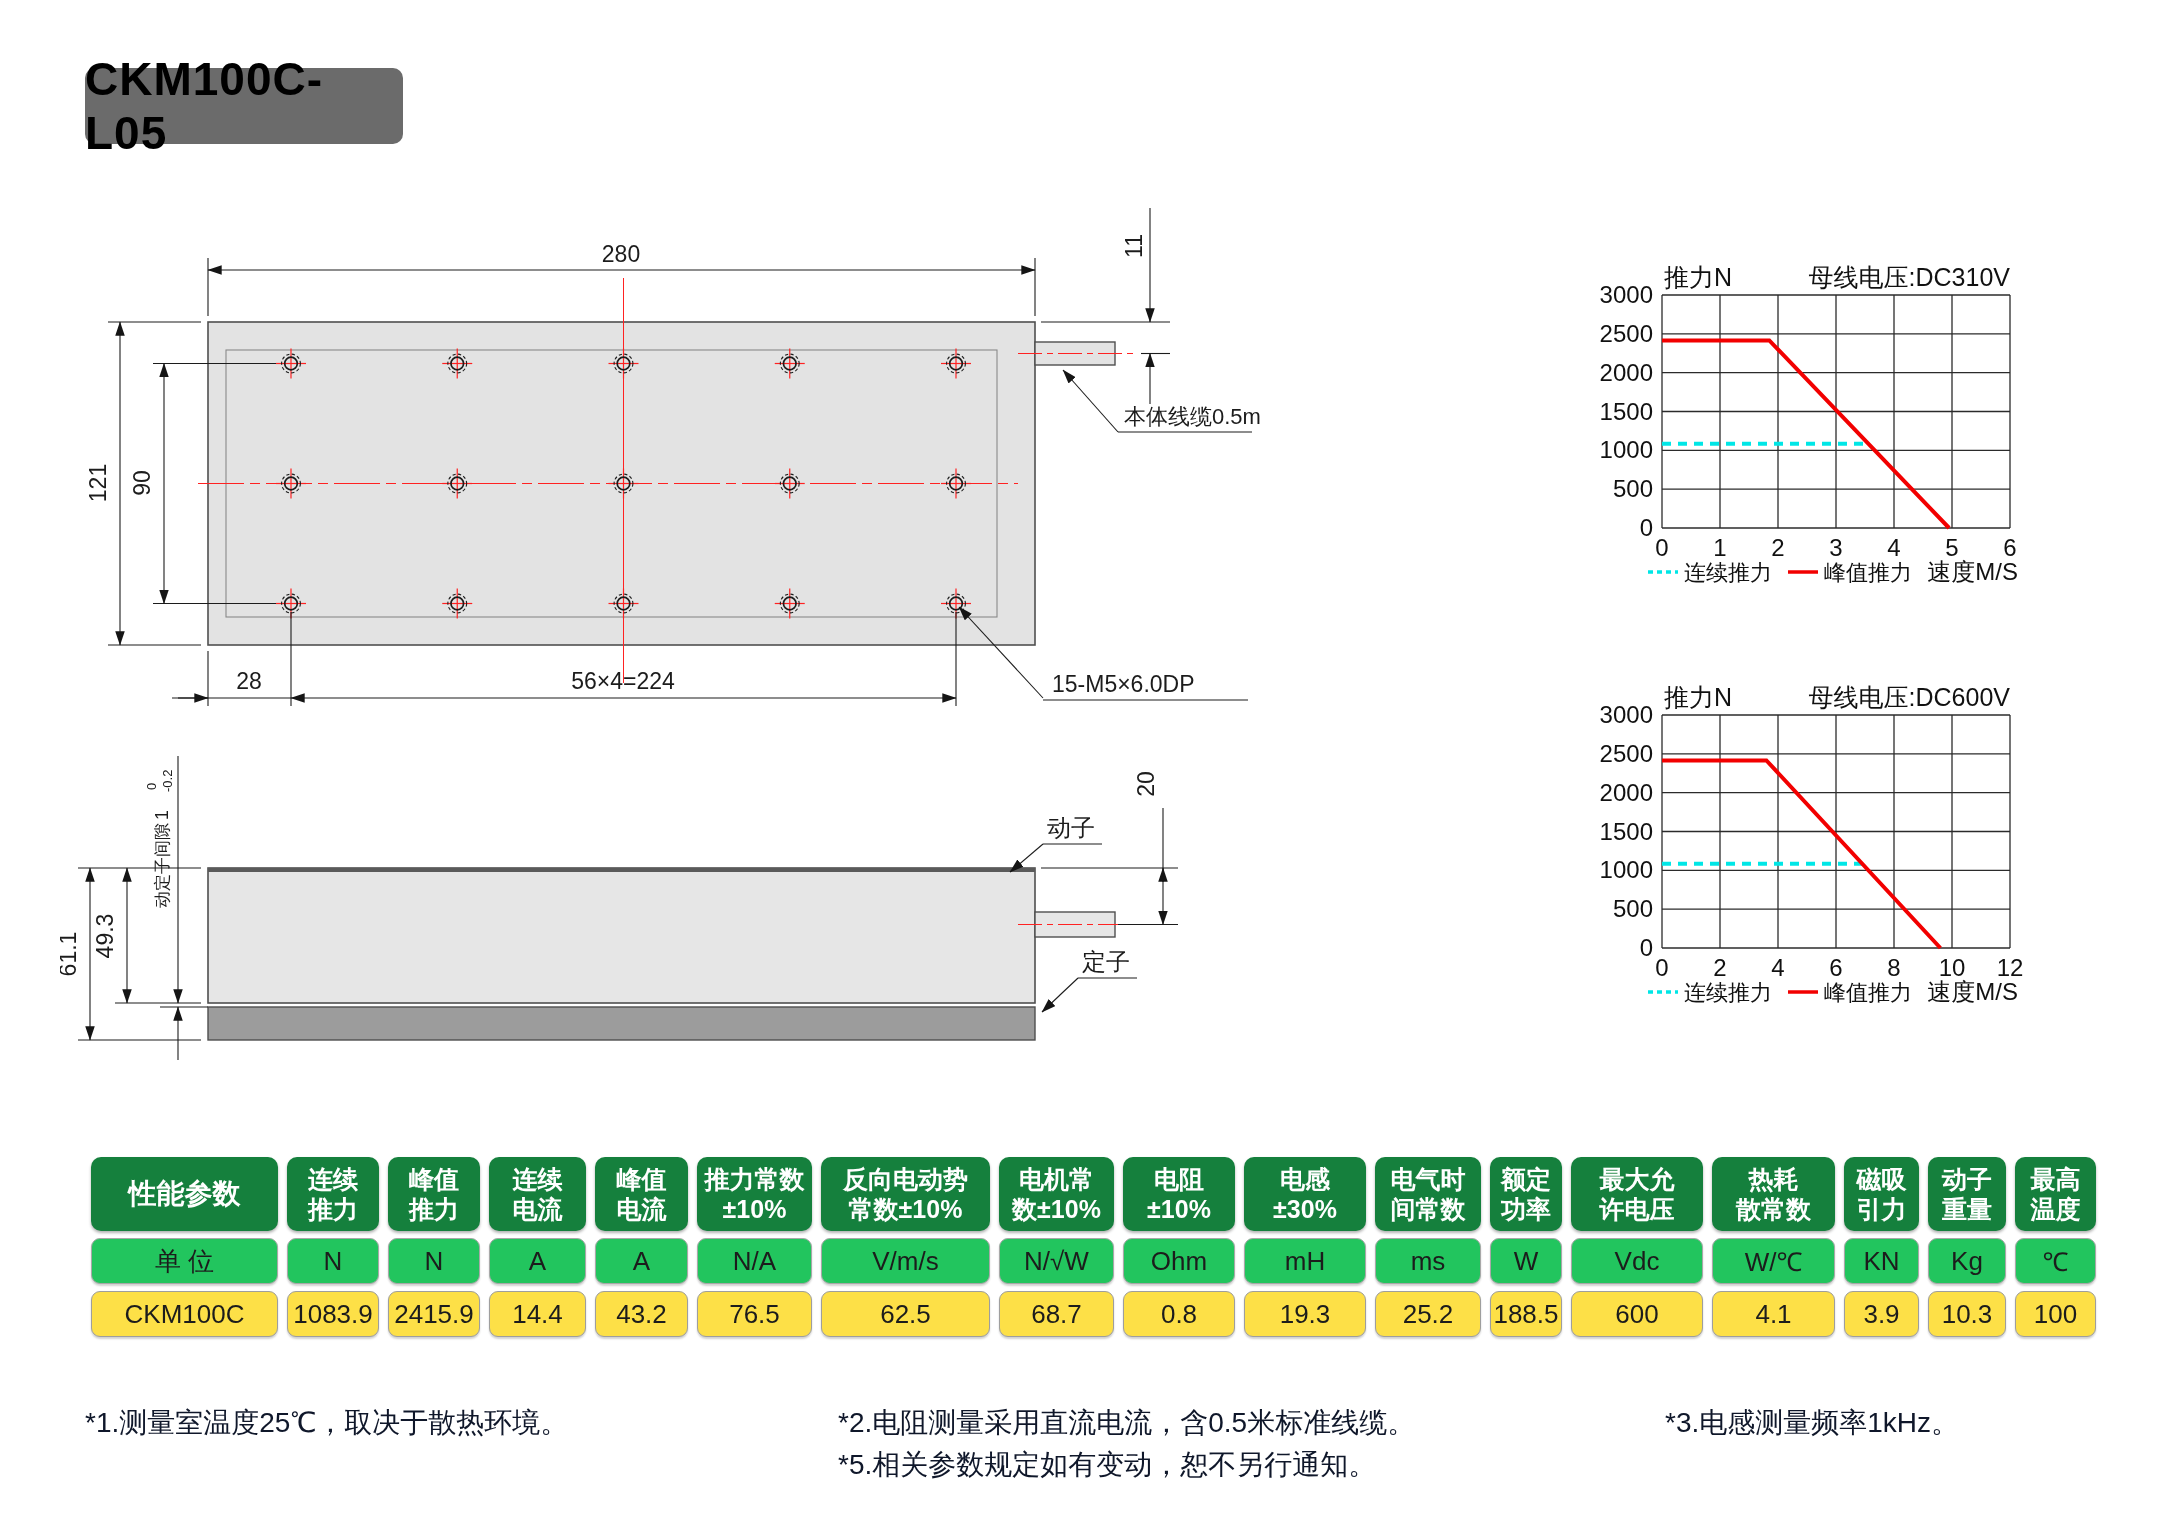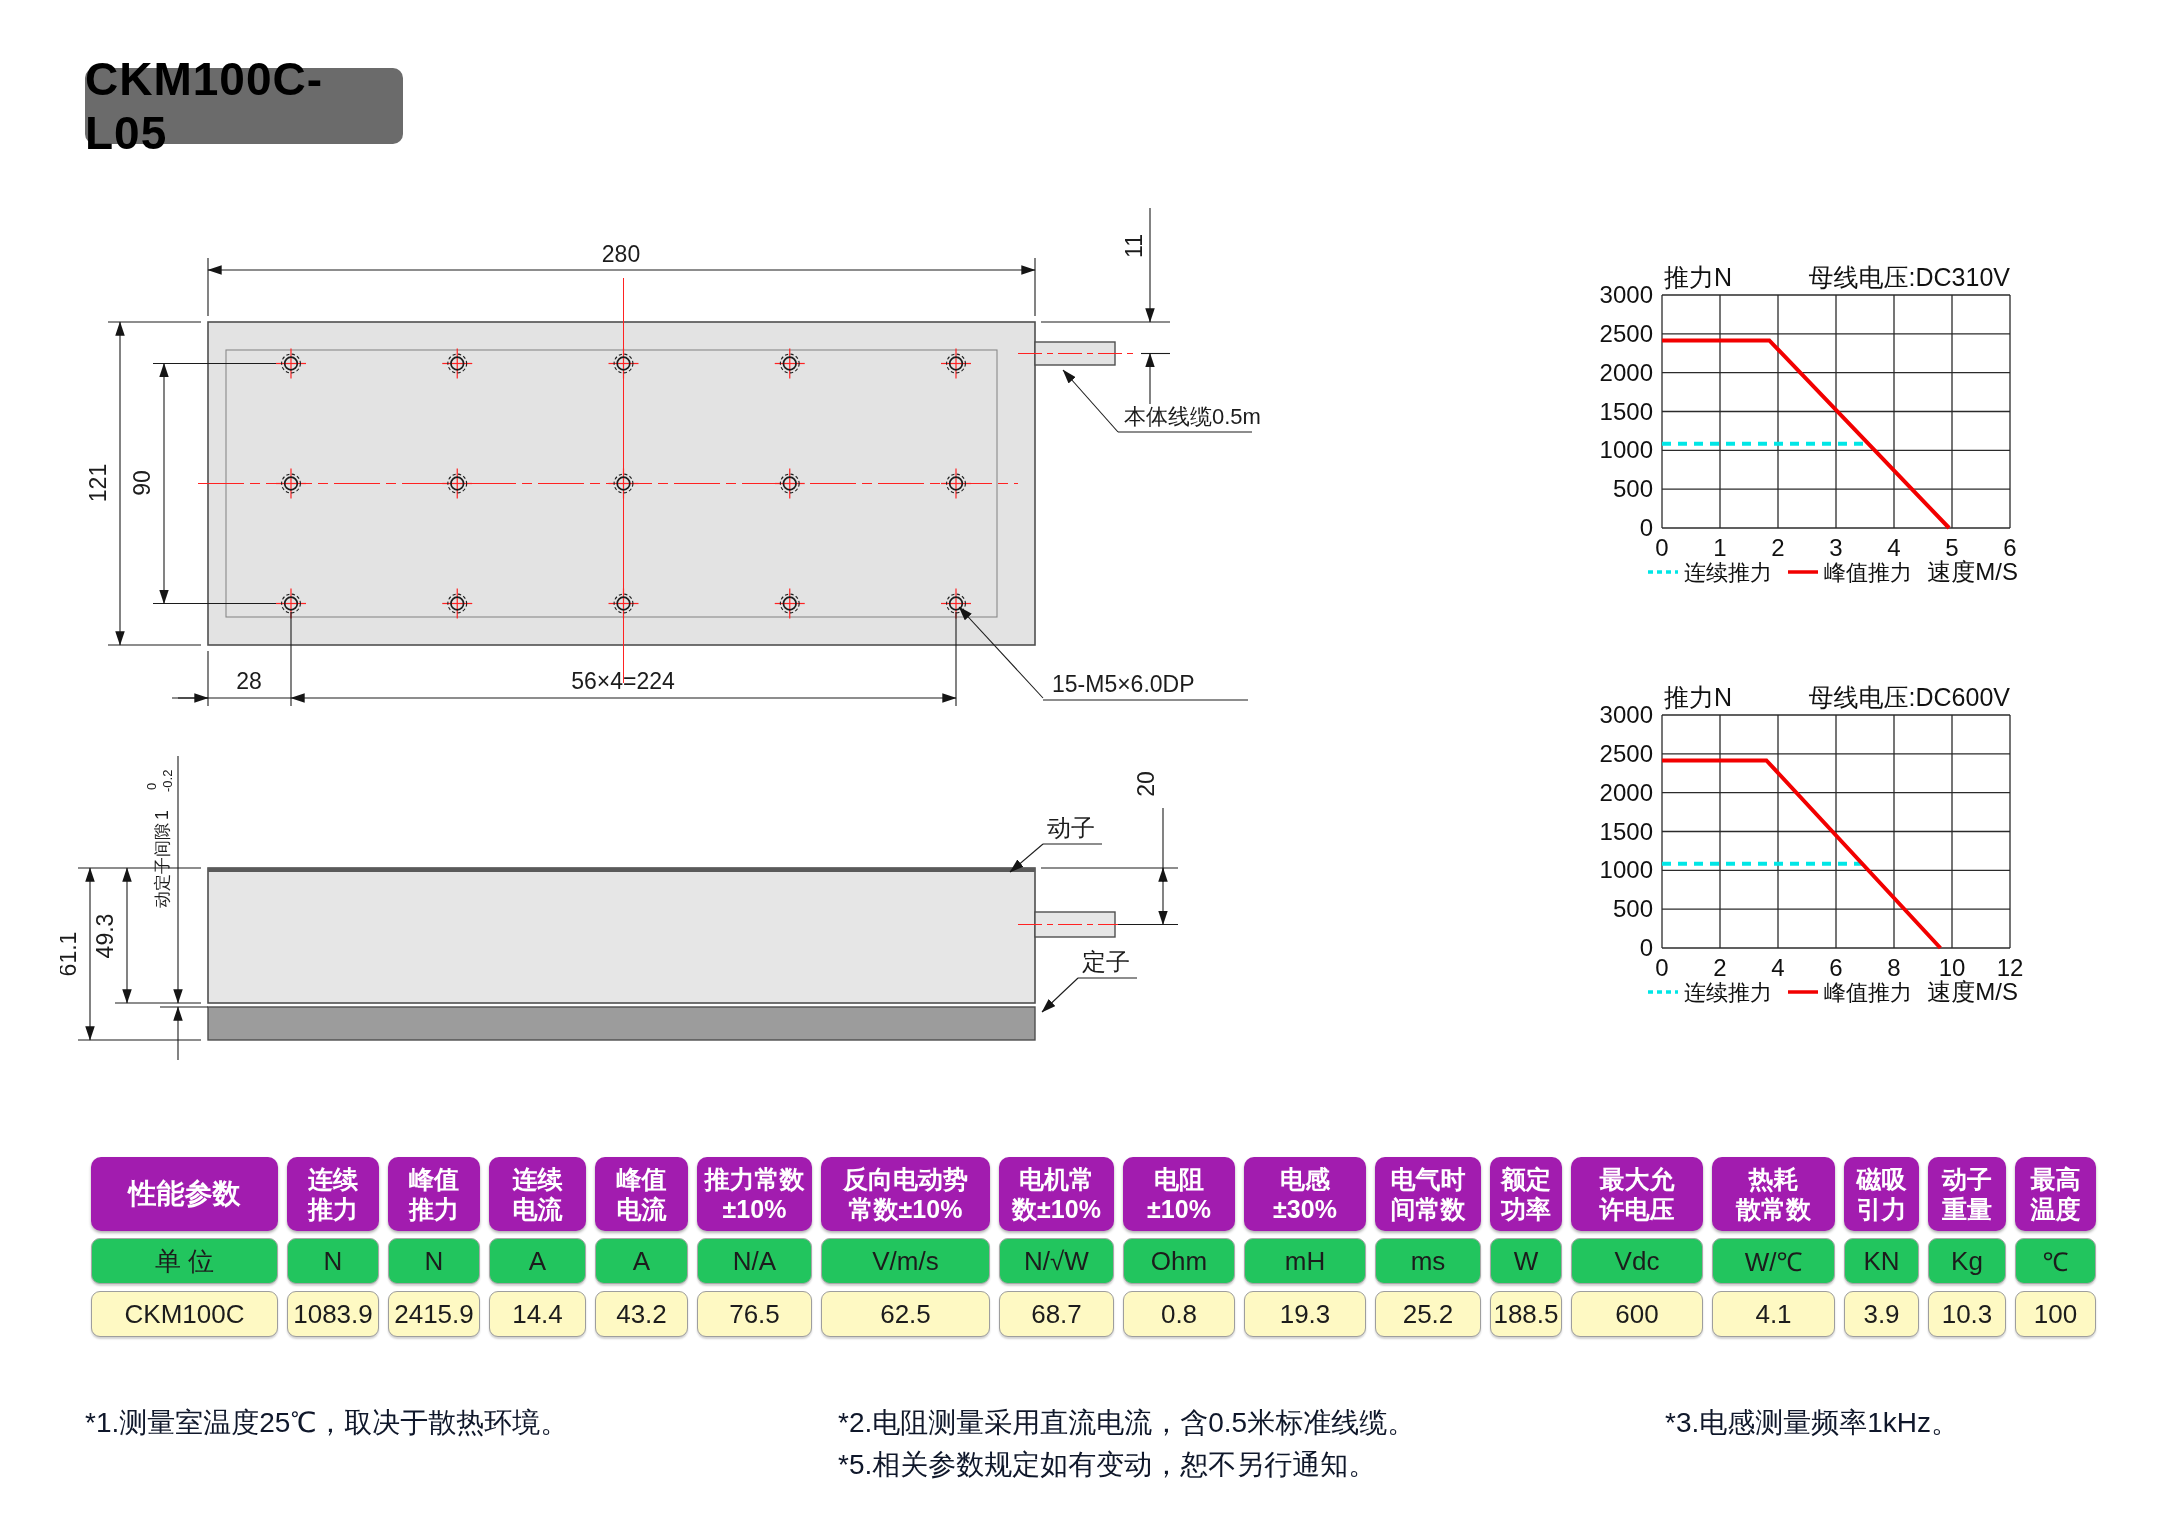--- a/index.html
+++ b/index.html
@@ -7,28 +7,28 @@
           font-family:"Liberation Sans",sans-serif;color:#1c1c1c;}
   .model-badge{position:absolute;left:85px;top:68px;width:318px;height:76px;background:#6b6b6b;
           border-radius:10px;color:#000000;display:flex;align-items:center;justify-content:center;
           font-size:46px;font-weight:bold;letter-spacing:1px;}
   svg.draw{position:absolute;left:60px;top:160px;}
   svg.chart{position:absolute;}
   #chart0{left:1600px;top:265px;}
   #chart1{left:1600px;top:685px;}
   table.spec{position:absolute;left:82px;top:1150px;width:2012px;border-collapse:separate;
           border-spacing:9px 7px;table-layout:fixed;}
-  .spec th{background:#a21caf;color:#fff;font-size:25px;font-weight:bold;border-radius:10px;
+  .spec th{background:#15803d;color:#fff;font-size:25px;font-weight:bold;border-radius:10px;
           height:74px;line-height:1.22;white-space:pre-line;text-align:center;vertical-align:middle;
           box-shadow:0 2px 3px rgba(0,0,0,.3);padding:0;}
   .spec th.first{font-size:28px;}
   .spec td{text-align:center;font-size:26px;border-radius:9px;height:44px;white-space:pre-line;
           vertical-align:middle;padding:0;}
   .spec tr.units td{background:#22c55e;border:1px solid #a8a8a8;box-shadow:0 2px 2px rgba(0,0,0,.18);}
-  .spec tr.values td{background:#fef9c3;border:1px solid #9e9e9e;box-shadow:0 2px 2px rgba(0,0,0,.18);}
+  .spec tr.values td{background:#fde047;border:1px solid #9e9e9e;box-shadow:0 2px 2px rgba(0,0,0,.18);}
   .footnote{position:absolute;font-size:28px;color:#0f172a;}
   text{font-family:"Liberation Sans",sans-serif;}
 </style>
 </head>
 <body>
 
 <div class="canvas">
 
   <div class="model-badge">CKM100C-L05</div>
 

